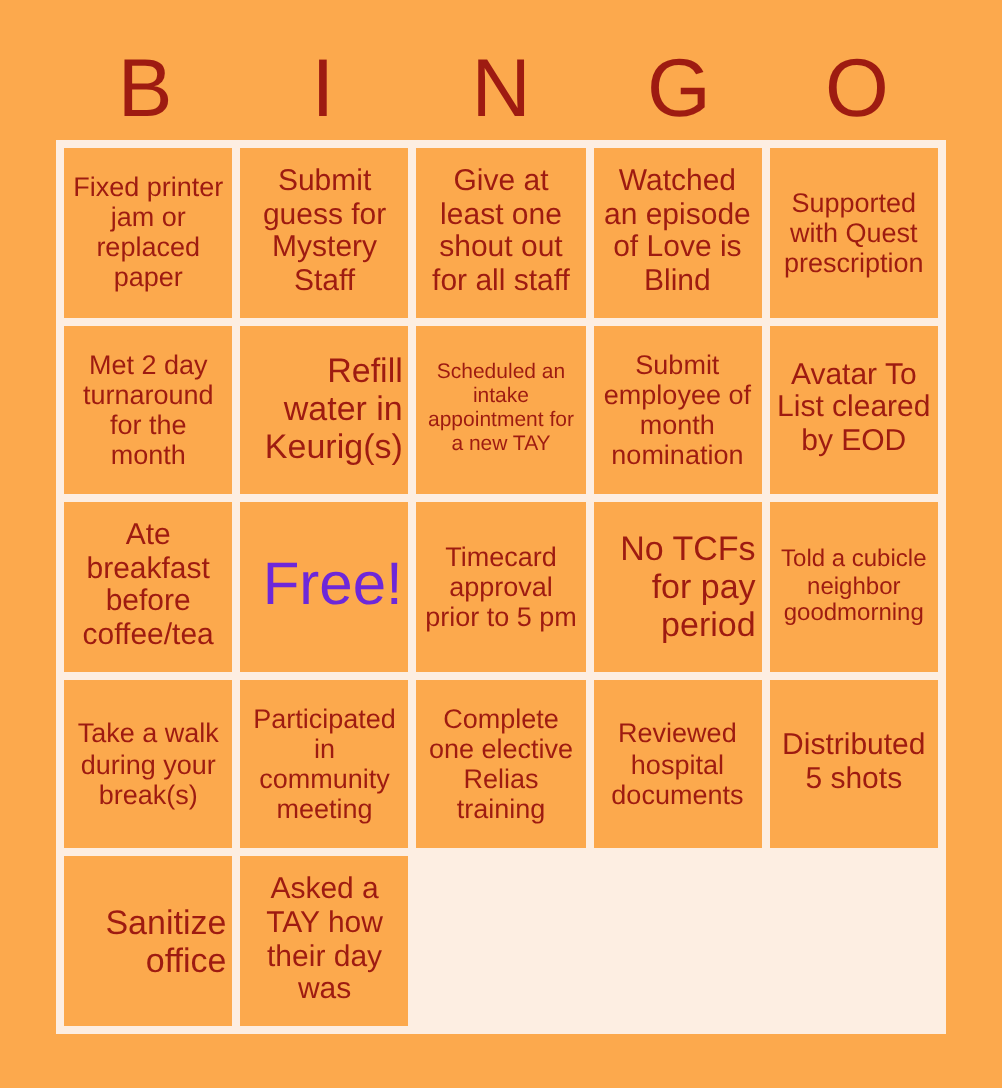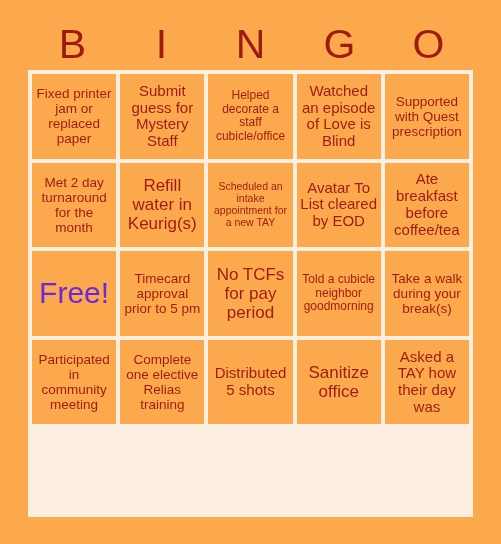--- a/index.html
+++ b/index.html
@@ -70,21 +70,21 @@
   }
   .cell span {
     display: block;
     width: 100%;
   }
   
   .fs-xs { font-size: 10.5px; }
   .fs-s  { font-size: 12px; }
   .fs-m  { font-size: 13.5px; }
   .fs-l  { font-size: 15px; }
-  .fs-xl { font-size: 17px; }
+  .fs-xl { font-size: 17px; text-align: right; }
   .cell.free span {
     color: #6d28d9;
     font-size: 30px;
     line-height: 1;
   }
 </style>
 </head>
 <body>
 
 <div class="card">
@@ -99,36 +99,39 @@
 
   <div class="grid-wrap">
     <div class="grid" id="bingo-grid">
         <div class="cell">
           <span class="fs-m">Fixed printer jam or replaced paper</span>
         </div>
         <div class="cell">
           <span class="fs-l">Submit guess for Mystery Staff</span>
         </div>
         <div class="cell">
-          <span class="fs-s">Helped decorate a staff cubicle/office</span>
+          <span class="fs-l">Give at least one shout out for all staff</span>
         </div>
         <div class="cell">
           <span class="fs-l">Watched an episode of Love is Blind</span>
         </div>
         <div class="cell">
           <span class="fs-m">Supported with Quest prescription</span>
         </div>
         <div class="cell">
           <span class="fs-m">Met 2 day turnaround for the month</span>
         </div>
         <div class="cell">
           <span class="fs-xl">Refill water in Keurig(s)</span>
         </div>
         <div class="cell">
           <span class="fs-xs">Scheduled an intake appointment for a new TAY</span>
+        </div>
+        <div class="cell">
+          <span class="fs-m">Submit employee of month nomination</span>
         </div>
         <div class="cell">
           <span class="fs-l">Avatar To List cleared by EOD</span>
         </div>
         <div class="cell">
           <span class="fs-l">Ate breakfast before coffee/tea</span>
         </div>
         <div class="cell free">
           <span class="fs-xl">Free!</span>
         </div>
@@ -144,20 +147,23 @@
         <div class="cell">
           <span class="fs-m">Take a walk during your break(s)</span>
         </div>
         <div class="cell">
           <span class="fs-m">Participated in community meeting</span>
         </div>
         <div class="cell">
           <span class="fs-m">Complete one elective Relias training</span>
         </div>
         <div class="cell">
+          <span class="fs-m">Reviewed hospital documents</span>
+        </div>
+        <div class="cell">
           <span class="fs-l">Distributed 5 shots</span>
         </div>
         <div class="cell">
           <span class="fs-xl">Sanitize office</span>
         </div>
         <div class="cell">
           <span class="fs-l">Asked a TAY how their day was</span>
         </div>
       </div>
   </div>

